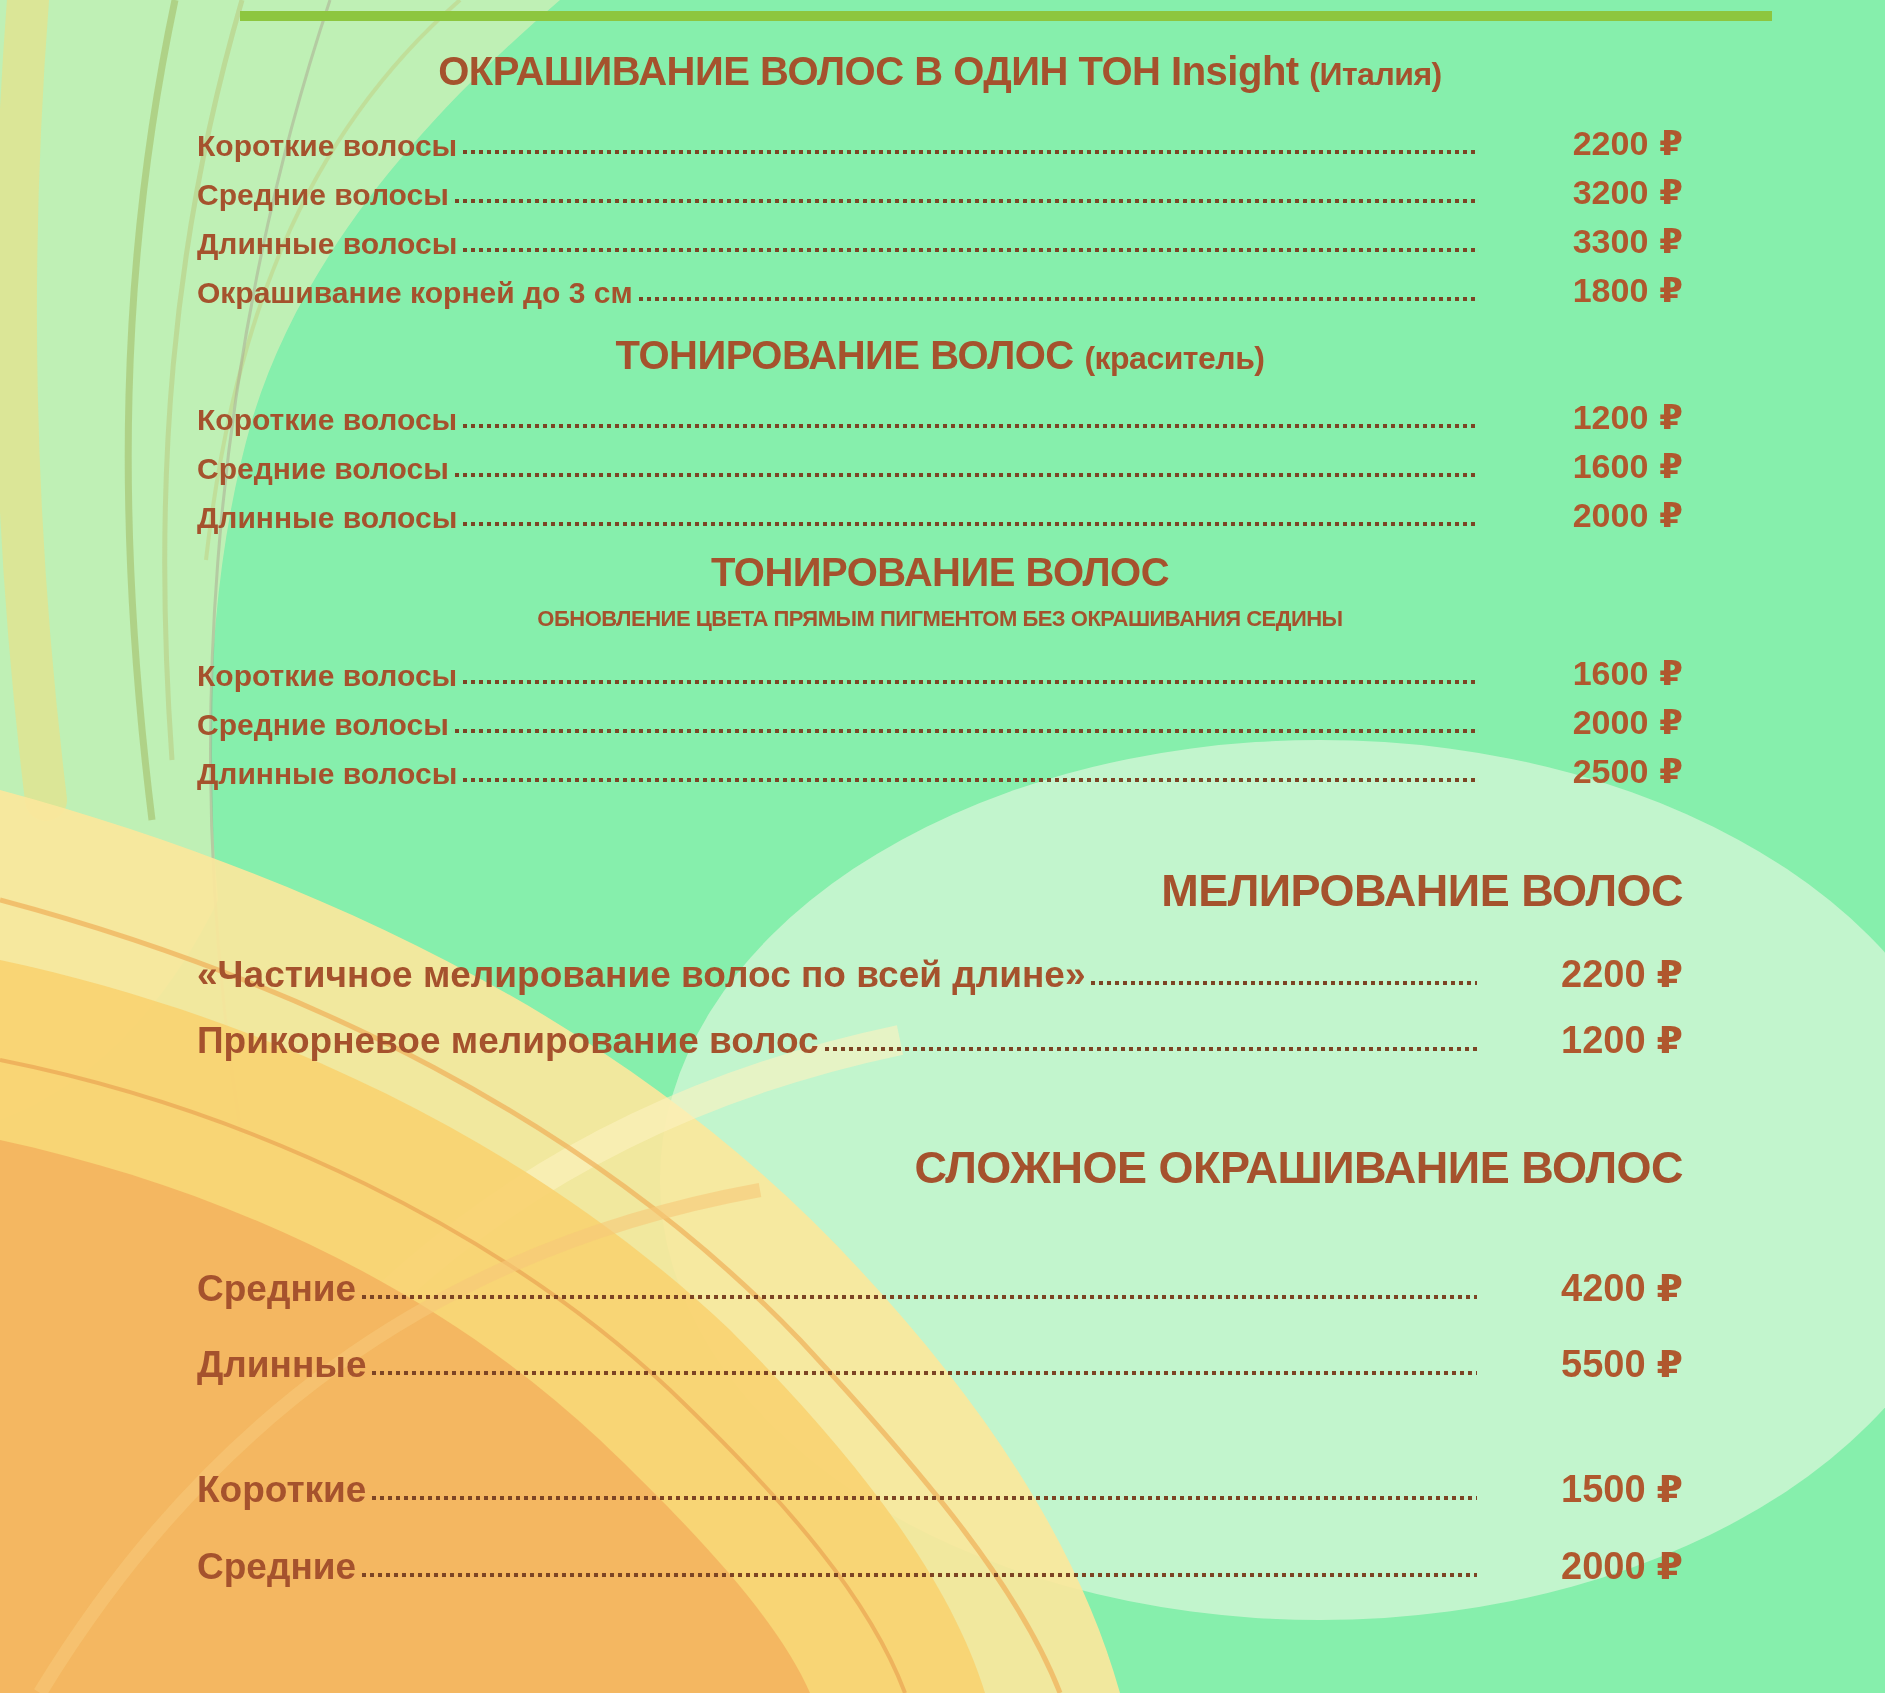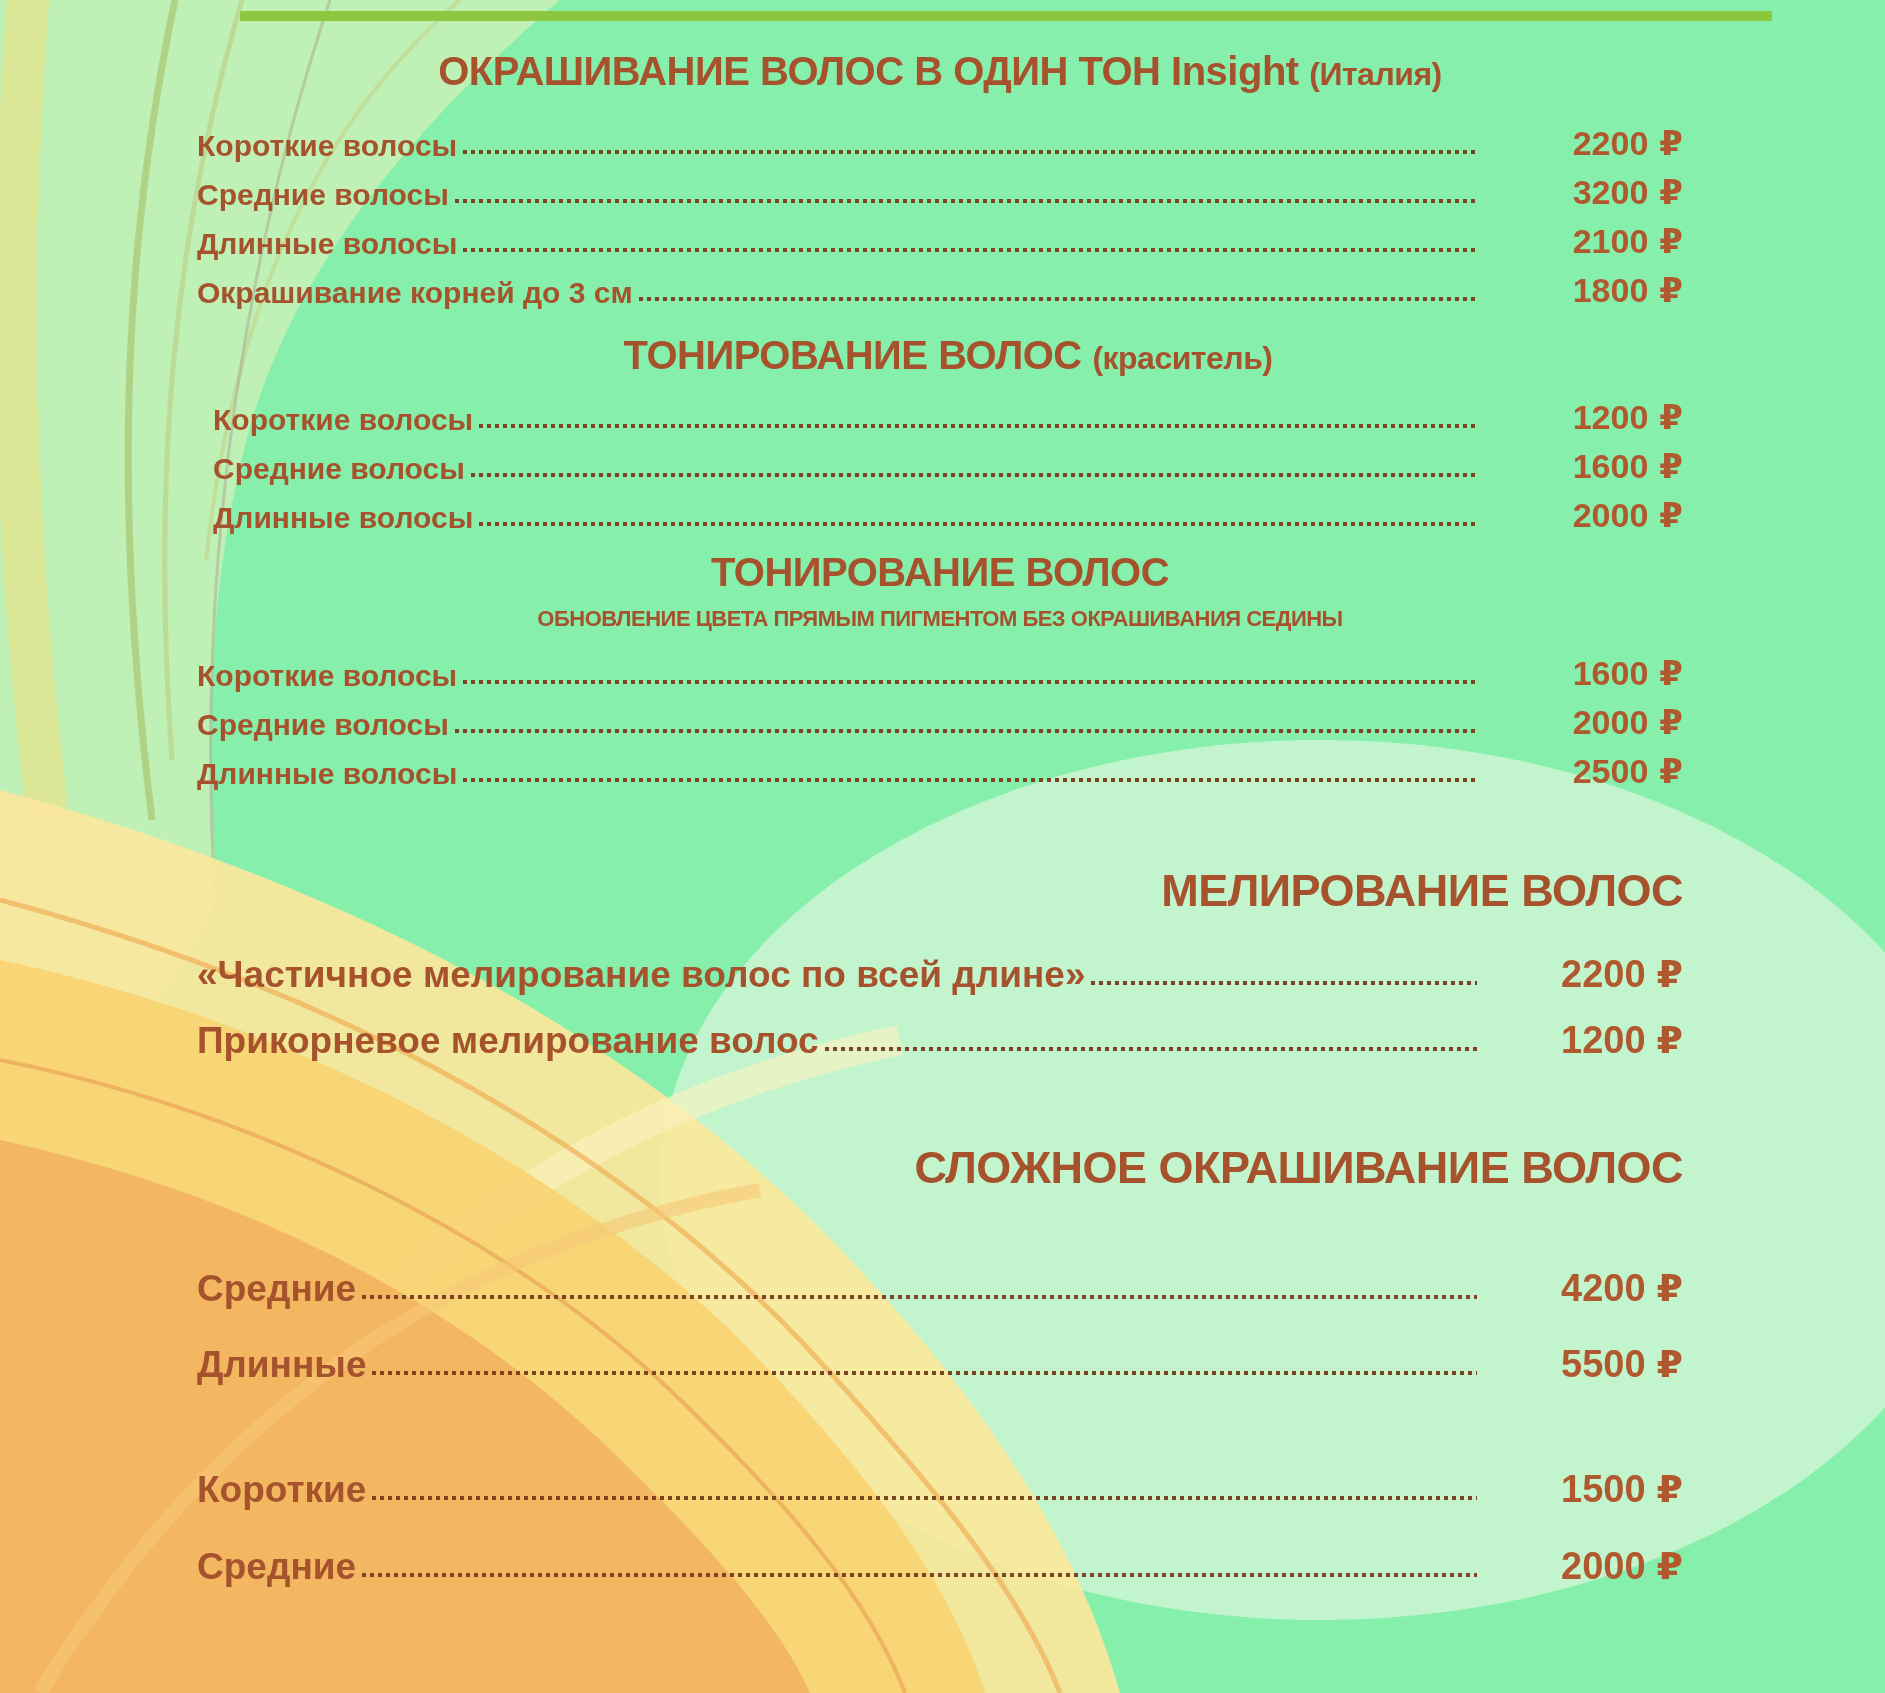--- a/index.html
+++ b/index.html
@@ -48,21 +48,21 @@
 
   
   .sec-large .sec-title{font-size:45px;text-align:right;}
   .sec-large .row{font-size:37px;}
   .sec-large .price{font-size:38px;}
   .sec-large .leader{margin-bottom:11px;}
 
   
   #sec-0{margin-top:50px;}
   #sec-0 .sec-title{margin-bottom:22px;}
-  #sec-1{margin-top:24px;margin-left:16px;}
+  #sec-1{margin-top:24px;}
   #sec-1 .rows{margin-top:12px;}
   #sec-2{margin-top:16px;}
   #sec-2 .sec-subtitle{margin-top:14px;}
   #sec-2 .rows{margin-top:14px;}
   #sec-3{margin-top:76px;}
   #sec-3 .rows{margin-top:16px;}
   #sec-3 .row{height:66px;}
   #sec-4{margin-top:82px;}
   #sec-4 .rows{margin-top:42px;}
   #sec-4 .row{height:76px;}
@@ -115,21 +115,21 @@
             <span class="leader"></span>
             <span class="price">
               <span>3200</span>
               <span class="cur">₽</span>
             </span>
           </div>
         <div class="row">
             <span class="label">Длинные волосы</span>
             <span class="leader"></span>
             <span class="price">
-              <span>2100</span>
+              <span>3300</span>
               <span class="cur">₽</span>
             </span>
           </div>
         <div class="row">
             <span class="label">Окрашивание корней до 3 см</span>
             <span class="leader"></span>
             <span class="price">
               <span>1800</span>
               <span class="cur">₽</span>
             </span>

